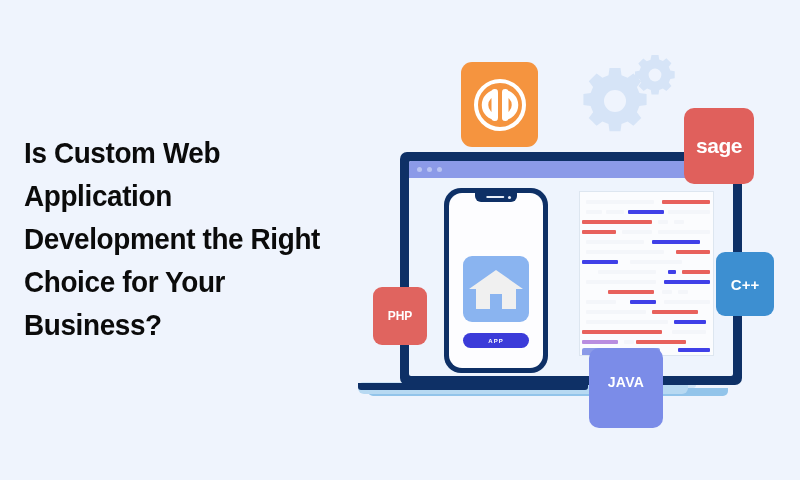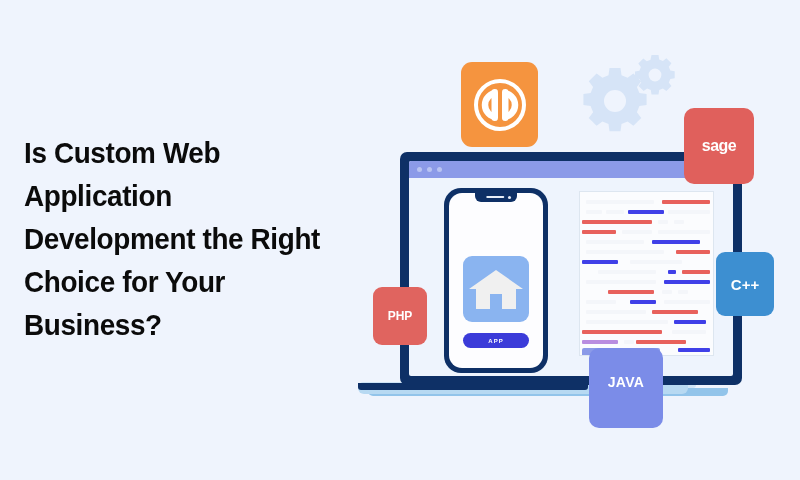--- a/index.html
+++ b/index.html
@@ -126,21 +126,21 @@
   .cl { position:absolute; height:4px; border-radius:1px; }
 
   
   .badge {
     position:absolute;
     display:flex; align-items:center; justify-content:center;
     color:#ffffff; font-weight:700;
     border-radius:10px;
   }
   #badge-qb   { left:461px; top:62px;  width:77px; height:85px; background:#f5943f; border-radius:11px; }
-  #badge-sage { left:684px; top:108px; width:70px; height:76px; background:#e0605c; font-size:16px; letter-spacing:-0.5px; }
+  #badge-sage { left:684px; top:108px; width:70px; height:76px; background:#e0605c; font-size:21px; letter-spacing:-0.5px; }
   #badge-cpp  { left:716px; top:252px; width:58px; height:64px; background:#3d8fd1; font-size:15px; border-radius:9px; }
   #badge-java { left:589px; top:348px; width:74px; height:80px; background:#7b8ce8; font-size:14px; letter-spacing:0.3px; align-items:flex-start; padding-top:26px; }
   #badge-php  { left:373px; top:287px; width:54px; height:58px; background:#e0645f; font-size:12px; border-radius:9px; }
 
   #qb-ring {
     width:52px; height:52px; border-radius:50%;
     border:4px solid #ffffff;
     position:relative;
   }
 </style>

